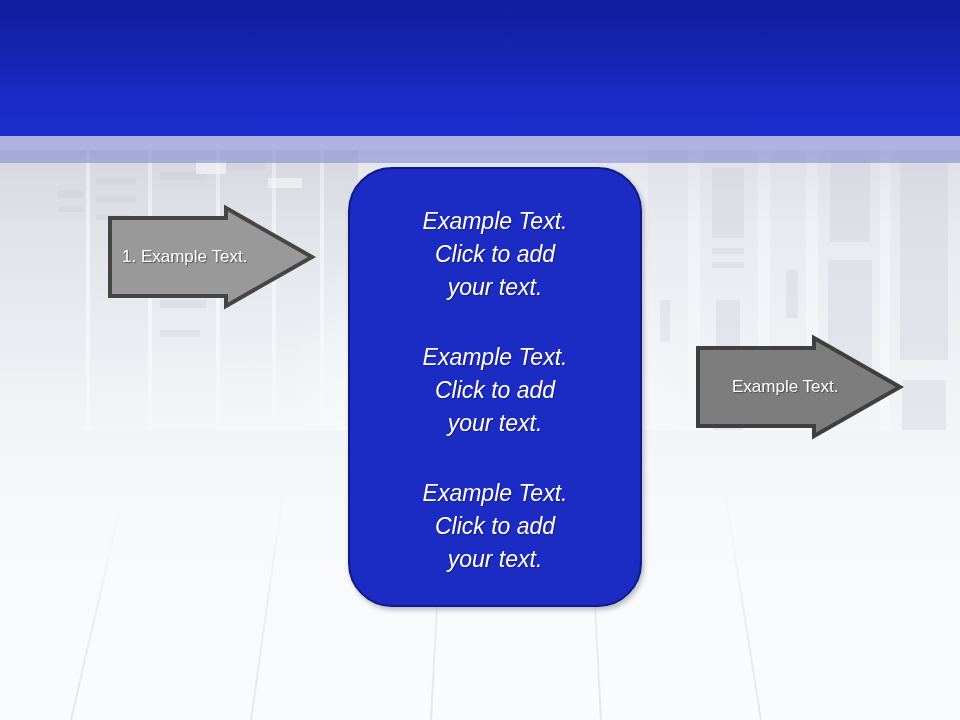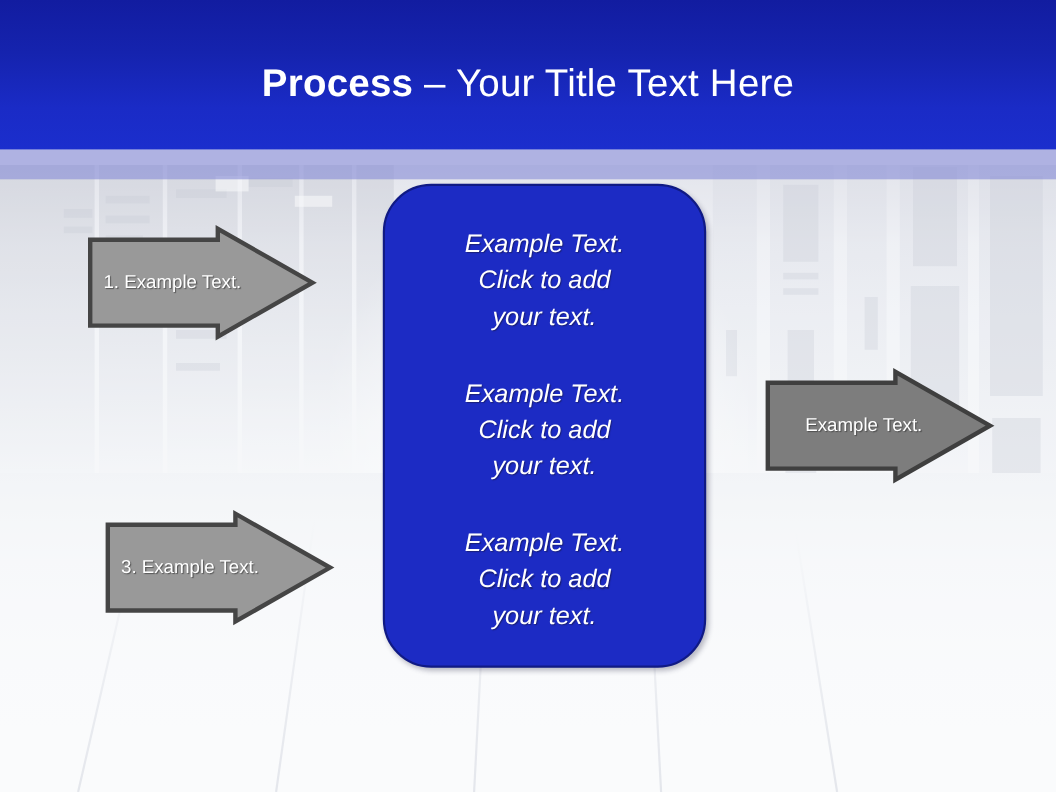--- a/index.html
+++ b/index.html
@@ -227,36 +227,29 @@
     <div class="floor-seam" style="left:250px; height:250px; transform: rotate(8deg);"></div>
     <div class="floor-seam" style="left:430px; height:255px; transform: rotate(3deg);"></div>
     <div class="floor-seam" style="left:600px; height:250px; transform: rotate(-3deg);"></div>
     <div class="floor-seam" style="left:760px; height:240px; transform: rotate(-9deg);"></div>
 
     <div class="bg-wash"></div>
   </div>
 
   <div class="header-band"></div>
   <div class="sub-band"></div>
-  <div class="header-title"><span class="bold">Process</span><span> – Your Title Text Here</span></div>
-
-  <div class="arrow arrow-left" style="left:80px; top:206px; width:206px; height:102px;">
+
+  <div class="arrow arrow-left" style="left:108px; top:206px; width:206px; height:102px;">
     <svg width="206" height="102" viewBox="0 0 206 102">
       <polygon points="2,12 118,12 118,2 204,51 118,100 118,90 2,90" fill="#999999" stroke="#454545" stroke-width="4" stroke-linejoin="miter"></polygon>
     </svg>
     <span class="arrow-label">1. Example Text.</span>
   </div>
 
 
-  <div class="arrow arrow-left" style="left:96px; top:465px; width:206px; height:102px;">
-    <svg width="206" height="102" viewBox="0 0 206 102">
-      <polygon points="2,12 118,12 118,2 204,51 118,100 118,90 2,90" fill="#999999" stroke="#454545" stroke-width="4" stroke-linejoin="miter"></polygon>
-    </svg>
-    <span class="arrow-label">3. Example Text.</span>
-  </div>
 
   <div class="center-panel">
     <div class="panel-block">Example Text.
 Click  to add
 your text.</div>
     <div class="panel-block">Example Text.
 Click  to add
 your text.</div>
     <div class="panel-block">Example Text.
 Click  to add

